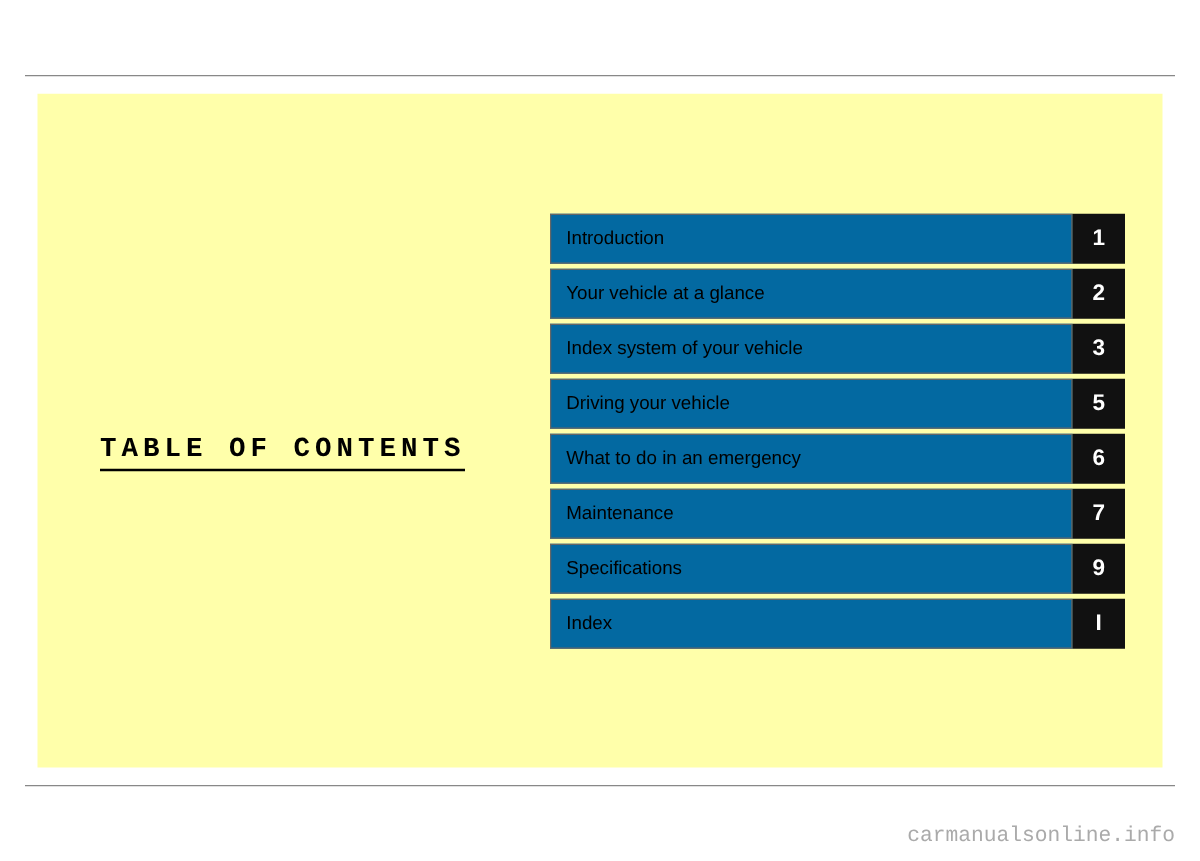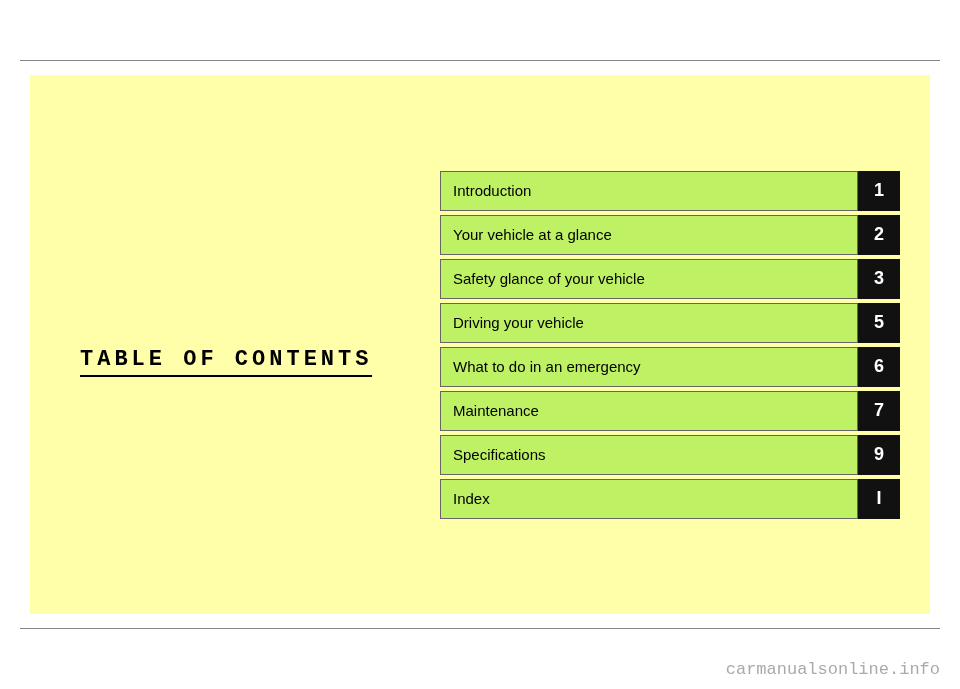--- a/index.html
+++ b/index.html
@@ -70,21 +70,21 @@
     }
 
     .toc-row {
       display: flex;
       align-items: stretch;
       height: 40px;
     }
 
     .toc-label {
       flex: 1;
-      background: #bef264;
+      background: #0369a1;
       border: 1px solid #666;
       display: flex;
       align-items: center;
       padding-left: 12px;
       font-size: 15px;
       color: #000;
     }
 
     .toc-number {
       width: 42px;
@@ -121,21 +121,21 @@
   <div class="right-panel">
   <div class="toc-row">
         <div class="toc-label">Introduction</div>
         <div class="toc-number">1</div>
       </div>
       <div class="toc-row">
         <div class="toc-label">Your vehicle at a glance</div>
         <div class="toc-number">2</div>
       </div>
       <div class="toc-row">
-        <div class="toc-label">Safety glance of your vehicle</div>
+        <div class="toc-label">Index system of your vehicle</div>
         <div class="toc-number">3</div>
       </div>
       <div class="toc-row">
         <div class="toc-label">Driving your vehicle</div>
         <div class="toc-number">5</div>
       </div>
       <div class="toc-row">
         <div class="toc-label">What to do in an emergency</div>
         <div class="toc-number">6</div>
       </div>

